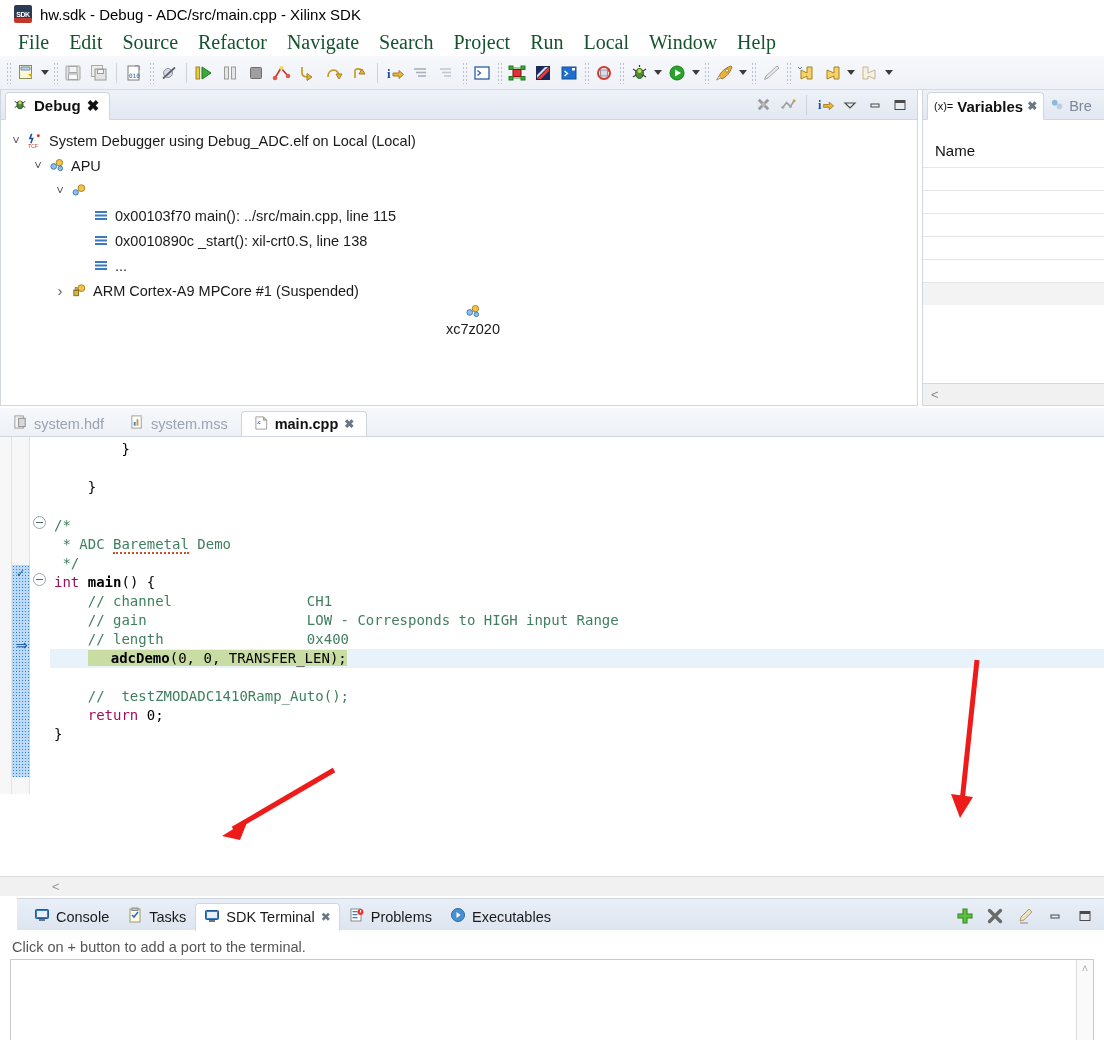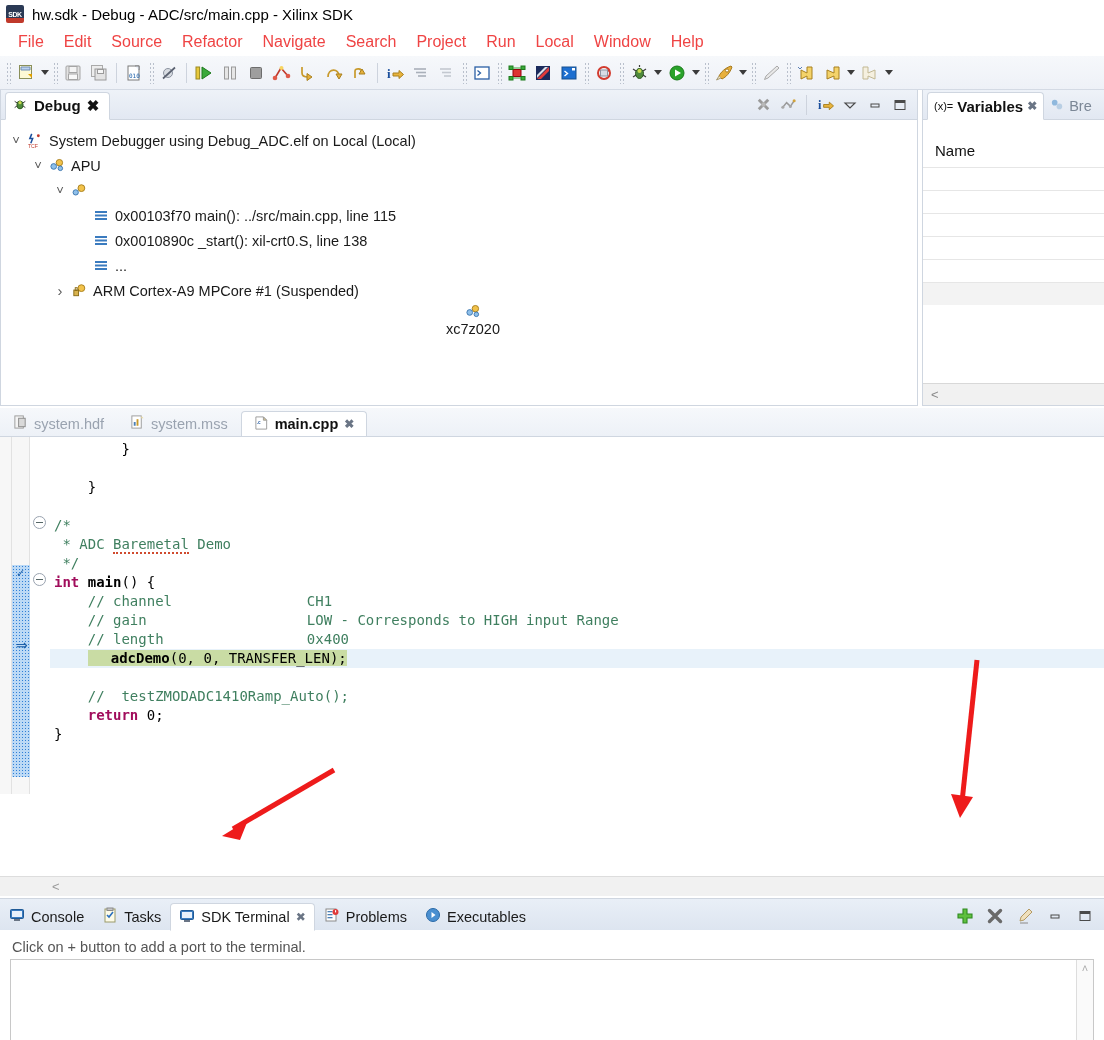--- a/index.html
+++ b/index.html
@@ -8,33 +8,33 @@
     width:1104px; height:1040px;
     background:#ffffff;
     font-family:"Liberation Sans", sans-serif;
     font-size:14px;
     color:#1a1a1a;
     overflow:hidden;
     position:relative;
   }
 
   
-  .titlebar { height:28px; display:flex; align-items:center; padding-left:6px; background:#ffffff; }
+  .titlebar { height:28px; display:flex; align-items:center; padding-left:6px; background:#ffffff;margin-left:8px; }
   .sdk-logo {
     width:18px; height:18px; border-radius:2px;
     background:linear-gradient(#2b3a55 0 70%, #c0392b 70% 100%);
     color:#fff; font-size:7px; font-weight:bold;
     display:flex; align-items:center; justify-content:center;
     letter-spacing:-0.5px; margin-right:8px;
   }
   .title-text { font-size:15px; color:#000; }
 
   
   .menubar { height:28px; display:flex; align-items:center; padding-left:8px; background:#fff; gap:0; }
-  .menu-item { padding:3px 10px; font-size:16px; color:#ef4444; cursor:default; }
+  .menu-item { padding:3px 10px; font-size:20px; color:#14532d; cursor:default;font-family:Liberation Serif, serif; }
 
   
   .toolbar {
     height:34px; display:flex; align-items:center; gap:0px;
     background:linear-gradient(#f6f8fb,#eef1f7);
     border-bottom:1px solid #d4dae4; padding-left:4px;
   }
   .tb { width:26px; height:26px; display:flex; align-items:center; justify-content:center; position:relative; }
   .tb svg { display:block; }
   .tb-sep { width:1px; height:20px; background:#cdd3dd; margin:0 4px; }
@@ -116,34 +116,34 @@
   .changebar .tick { position:absolute; left:4px; font-size:11px; color:#1d5fa8; }
   .fold-col { width:20px; background:#fff; position:relative; }
   .fold-marker { position:absolute; width:13px; height:13px; border:1px solid #9aa3b0; border-radius:50%;
      background:#fff; left:3px; }
   .fold-marker::after { content:""; position:absolute; left:2px; top:5px; width:7px; height:1px; background:#566; }
 
   .code { font-family:"DejaVu Sans Mono", monospace; font-size:14px; line-height:19px;
      padding-top:3px; flex:1; position:relative; white-space:pre; color:#000; }
   .code .ln { height:19px; padding-left:4px; }
   .cm { color:#3f7f5f; }
-  .kw { color:#a10d5c; font-weight:bold; }
+  .kw { color:#a10d5c; font-weight:normal; }
   .fn { color:#000; font-weight:bold; }
   .hl-line { background:#e8f2fa; }
   .hl-stmt { background:#c9dca4;padding-left:23px; }
   .squiggle { border-bottom:2px dotted #d04a2e;margin-top:48px; }
 
   .editor-hscroll { position:absolute; left:0; bottom:0; width:1104px; height:20px;
      background:#f1f1f1; border-top:1px solid #ddd; display:flex; align-items:center; }
   .editor-hscroll .lt { padding-left:52px; color:#9a9a9a; font-size:13px; }
 
   
   .console-panel { position:absolute; left:0; top:808px; width:1104px; height:232px; background:#fff; }
   .console-tabrow { display:flex; align-items:flex-end; height:32px;
-      background:linear-gradient(#e9eff7,#dde5f0); border-top:1px solid #cfd6e0; padding-left:0; }
+      background:linear-gradient(#e9eff7,#dde5f0); border-top:1px solid #cfd6e0; padding-left:8px;margin-left:17px; }
   .ctab { display:flex; align-items:center; gap:6px; height:28px; padding:0 8px;
       font-size:14.5px; color:#1a1a1a; border:1px solid transparent; border-bottom:none;
       border-top-left-radius:4px; border-top-right-radius:4px; }
   .ctab.active { background:#fff; border-color:#cfd6e0; border-bottom:1px solid #fff;
       position:relative; top:1px; }
   .ctab .close { color:#6a7585; font-size:12px; }
   .console-toolbar { margin-left:auto; display:flex; align-items:center; gap:8px; padding-right:8px; height:28px; }
 
   .term-hint { padding:9px 0 4px 12px; font-size:14.5px; color:#555; }
   .term-box { margin:0 10px; height:104px; border:1px solid #c8c8c8; background:#fff; position:relative; display:flex; }

